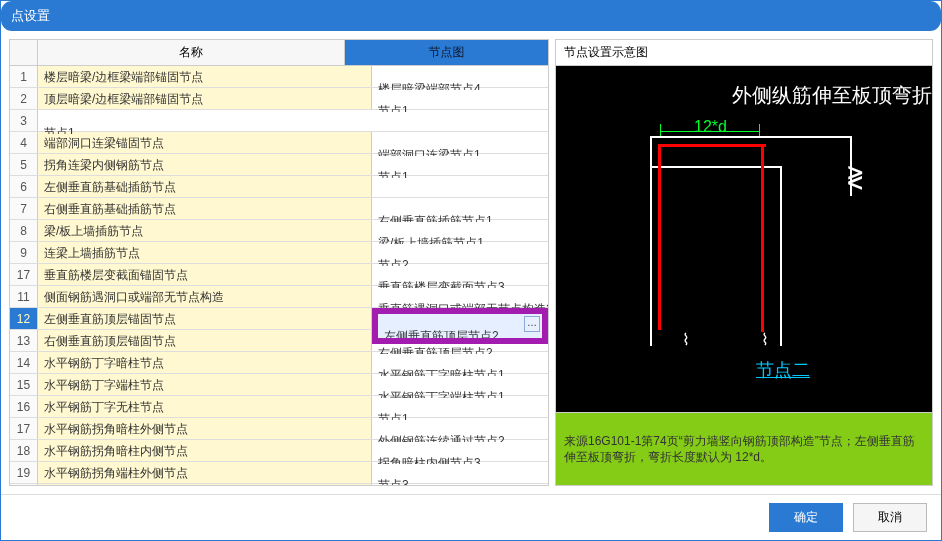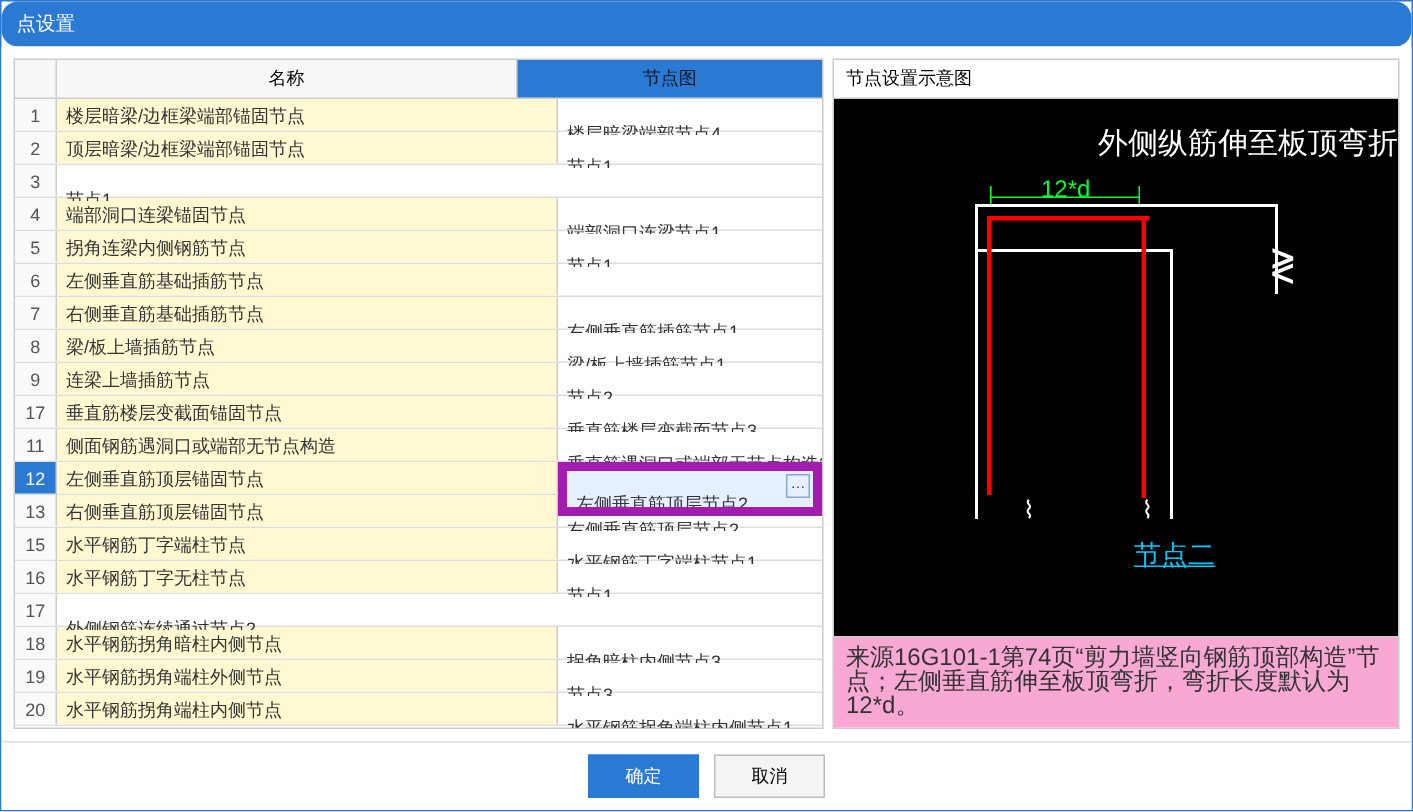--- a/index.html
+++ b/index.html
@@ -238,31 +238,31 @@
     .diagram-link {
       position: absolute;
       left: 200px;
       top: 292px;
       color: #00c8ff;
       font-size: 18px;
       text-decoration: underline;
       cursor: pointer;
     }
     .desc {
-      padding: 6px 8px;
-      font-size: 16px;
+      padding: 20px 8px;
+      font-size: 12px;
       line-height: 16px;
       color: #333;
-      background: #f9a8d4;
+      background: #84cc16;
       border-top: 1px solid #ccc;
     }
     .footer {
       padding: 8px 14px;
       display: flex;
-      justify-content: center;
+      justify-content: flex-end;
       gap: 10px;
       border-top: 1px solid #ddd;
       background: #fff;
     }
     .btn {
       min-width: 74px;
       padding: 5px 14px;
       border: 1px solid #bbb;
       background: #f5f5f5;
       cursor: pointer;
@@ -345,31 +345,37 @@
             <div class="cell-num">12</div>
             <div class="cell-name">左侧垂直筋顶层锚固节点</div>
             <div class="cell-diag">左侧垂直筋顶层节点2<div class="ellipsis-btn">…</div></div>
           </div>
           <div class="grid-row">
             <div class="cell-num">13</div>
             <div class="cell-name">右侧垂直筋顶层锚固节点</div>
             <div class="cell-diag">右侧垂直筋顶层节点2</div>
           </div>
           <div class="grid-row">
+            <div class="cell-num">14</div>
+            <div class="cell-name">水平钢筋丁字暗柱节点</div>
+            <div class="cell-diag">水平钢筋丁字暗柱节点1</div>
+          </div>
+          <div class="grid-row">
             <div class="cell-num">15</div>
             <div class="cell-name">水平钢筋丁字端柱节点</div>
             <div class="cell-diag">水平钢筋丁字端柱节点1</div>
           </div>
           <div class="grid-row">
             <div class="cell-num">16</div>
             <div class="cell-name">水平钢筋丁字无柱节点</div>
             <div class="cell-diag">节点1</div>
           </div>
           <div class="grid-row">
             <div class="cell-num">17</div>
+            <div class="cell-name">水平钢筋拐角暗柱外侧节点</div>
             <div class="cell-diag">外侧钢筋连续通过节点2</div>
           </div>
           <div class="grid-row">
             <div class="cell-num">18</div>
             <div class="cell-name">水平钢筋拐角暗柱内侧节点</div>
             <div class="cell-diag">拐角暗柱内侧节点3</div>
           </div>
           <div class="grid-row">
             <div class="cell-num">19</div>
             <div class="cell-name">水平钢筋拐角端柱外侧节点</div>

